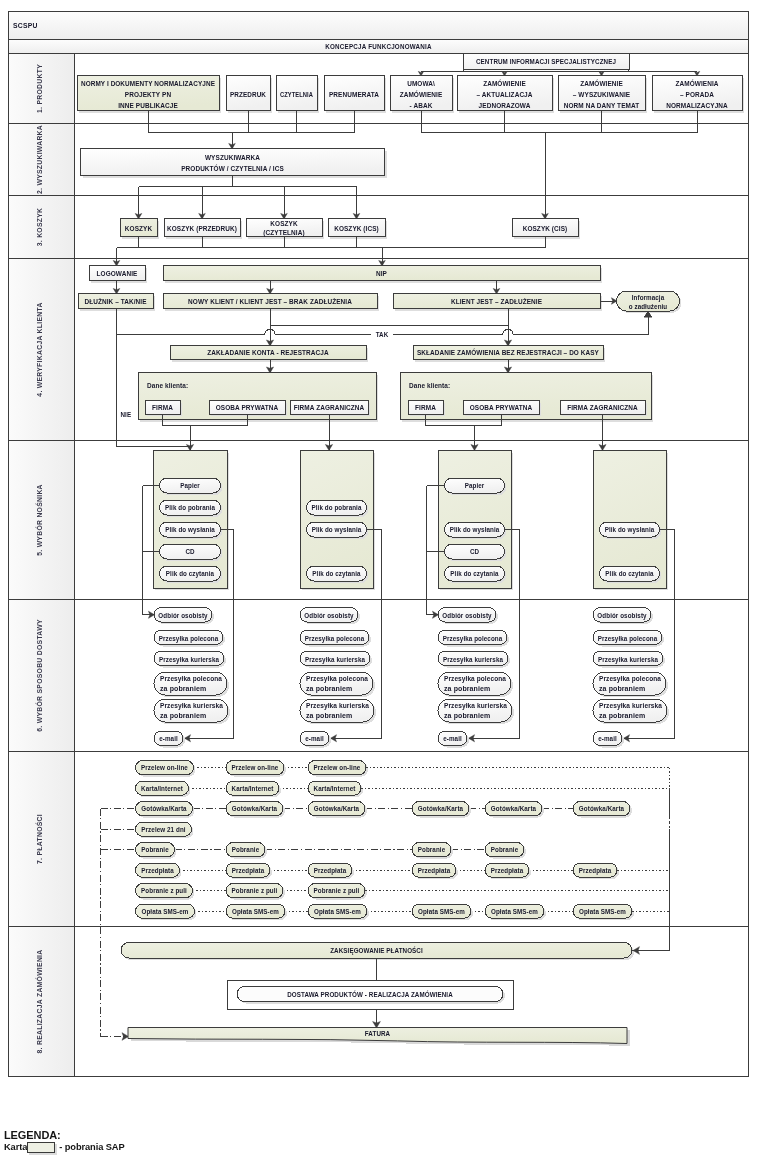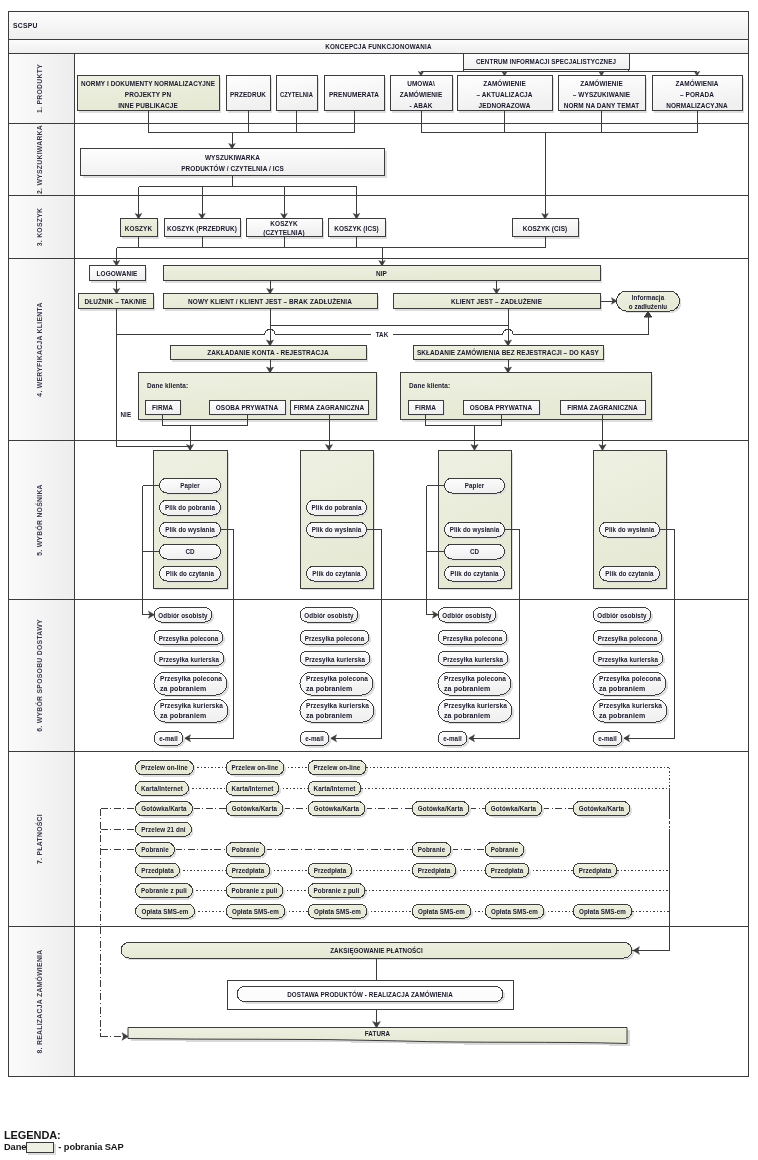--- a/index.html
+++ b/index.html
@@ -895,17 +895,17 @@
           <path d="M128 1027.5 L627 1027.5 L627 1043.5 C 557.14 1041.3, 477.29999999999995 1043.3, 397.46000000000004 1040.9 C 307.64 1038.3, 217.82 1039.9, 128 1038.5 Z" transform="translate(2.5,2.5)" fill="#d9d9d9" stroke="none"></path>
           <path d="M128 1027.5 L627 1027.5 L627 1043.5 C 557.14 1041.3, 477.29999999999995 1043.3, 397.46000000000004 1040.9 C 307.64 1038.3, 217.82 1039.9, 128 1038.5 Z" fill="url(#ggrad)" stroke="#3c3c3c" stroke-width="1" shape-rendering="geometricPrecision"></path>
         </g>
         <text x="377.5" y="1036" font-size="7.42" font-family="&quot;Liberation Sans&quot;,sans-serif" font-weight="bold" fill="#17172a" text-anchor="middle" letter-spacing="0.1" textLength="25.43" lengthAdjust="spacingAndGlyphs">FATURA</text>
         <line x1="376.5" y1="1009" x2="376.5" y2="1027.5" stroke="#3c3c3c" stroke-width="1"></line>
         <path d="M376.5 1028 L372.636 1021.49 L376.5 1023.002 L380.364 1021.49 Z" fill="#3c3c3c" stroke="#3c3c3c" stroke-width="0.45" stroke-linejoin="miter" shape-rendering="geometricPrecision"></path>
       </g>
     </svg>
   <div class="legend-title">LEGENDA:</div>
   <div class="legend-row">
-    <span>Dane</span>
+    <span>Karta</span>
     <span class="legend-swatch"></span>
     <span>- pobrania SAP</span>
   </div>
 </div>
 
 </body></html>

